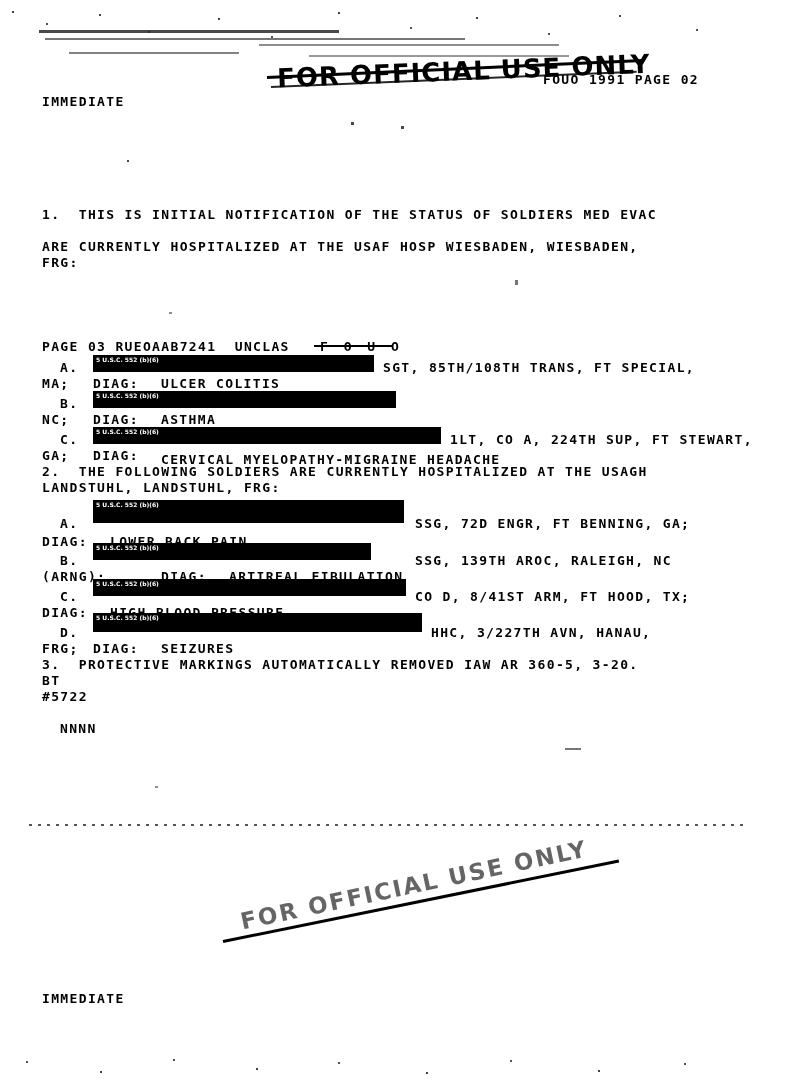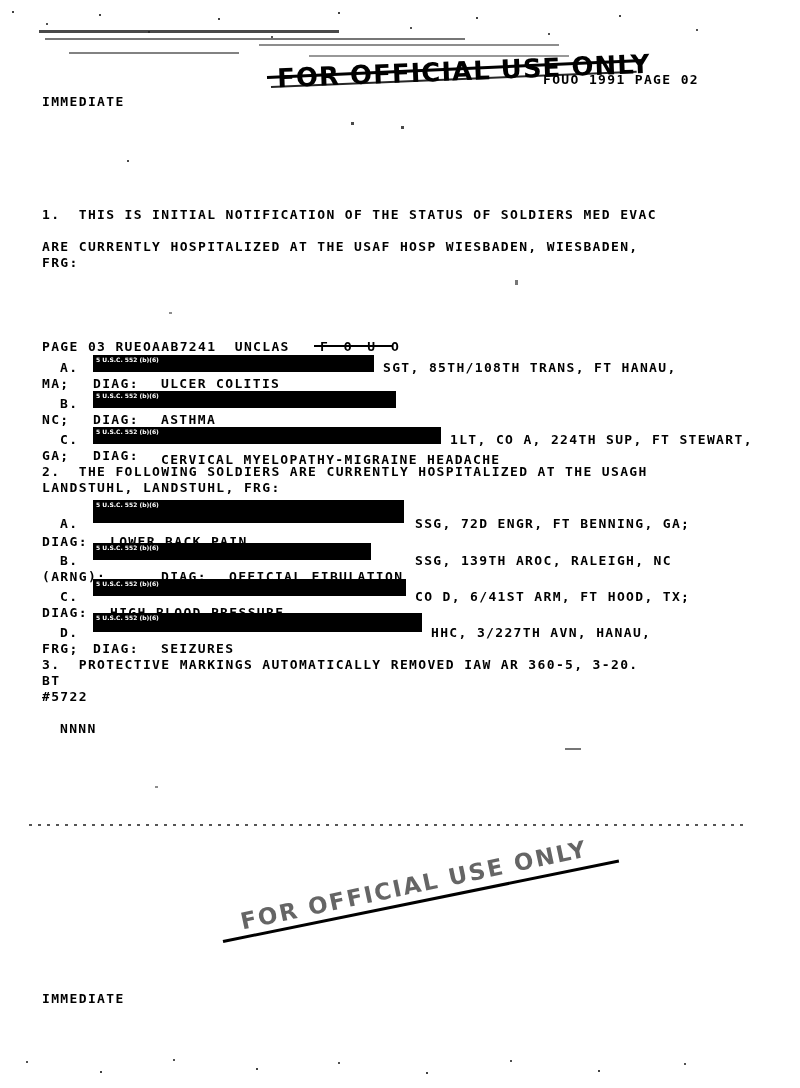--- a/index.html
+++ b/index.html
@@ -167,21 +167,21 @@
   <div class="smudge" style="left:160px; top:312px; width:3px; height:2px; opacity:.5;"></div>
 
   <div class="tx" style="left:33px; top:339px;">PAGE 03 RUEOAAB7241  UNCLAS</div>
   <div class="fouo-inline" style="left:311px; top:339px;">F O U O</div>
   <div class="small-strike" style="left:305px; top:345px; width:78px;"></div>
 
   <div class="tx" style="left:51px; top:360px;">A.</div>
   <div class="redact" style="left:84px; top:355px; width:281px; height:17px;">
     <span class="tag">5 U.S.C. 552 (b)(6)</span>
   </div>
-  <div class="tx" style="left:374px; top:360px;">SGT, 85TH/108TH TRANS, FT HANAU,</div>
+  <div class="tx" style="left:374px; top:360px;">SGT, 85TH/108TH TRANS, FT SPECIAL,</div>
   <div class="tx" style="left:33px; top:376px;">MA;</div>
   <div class="tx" style="left:84px; top:376px;">DIAG:</div>
   <div class="tx" style="left:152px; top:376px;">ULCER COLITIS</div>
 
   <div class="tx" style="left:51px; top:396px;">B.</div>
   <div class="redact" style="left:84px; top:391px; width:303px; height:17px;">
     <span class="tag">5 U.S.C. 552 (b)(6)</span>
   </div>
   <div class="tx" style="left:33px; top:412px;">NC;</div>
   <div class="tx" style="left:84px; top:412px;">DIAG:</div>
@@ -208,27 +208,27 @@
   <div class="tx" style="left:33px; top:534px;">DIAG:</div>
   <div class="tx" style="left:101px; top:534px;">LOWER BACK PAIN</div>
 
   <div class="tx" style="left:51px; top:553px;">B.</div>
   <div class="redact" style="left:84px; top:543px; width:278px; height:17px;">
     <span class="tag">5 U.S.C. 552 (b)(6)</span>
   </div>
   <div class="tx" style="left:406px; top:553px;">SSG, 139TH AROC, RALEIGH, NC</div>
   <div class="tx" style="left:33px; top:569px;">(ARNG);</div>
   <div class="tx" style="left:152px; top:569px;">DIAG:</div>
-  <div class="tx" style="left:220px; top:569px;">OFFICIAL FIBULATION</div>
+  <div class="tx" style="left:220px; top:569px;">ARTIREAL FIBULATION</div>
 
   <div class="tx" style="left:51px; top:589px;">C.</div>
   <div class="redact" style="left:84px; top:579px; width:313px; height:17px;">
     <span class="tag">5 U.S.C. 552 (b)(6)</span>
   </div>
-  <div class="tx" style="left:406px; top:589px;">CO D, 6/41ST ARM, FT HOOD, TX;</div>
+  <div class="tx" style="left:406px; top:589px;">CO D, 8/41ST ARM, FT HOOD, TX;</div>
   <div class="tx" style="left:33px; top:605px;">DIAG:</div>
   <div class="tx" style="left:101px; top:605px;">HIGH BLOOD PRESSURE</div>
 
   <div class="tx" style="left:51px; top:625px;">D.</div>
   <div class="redact" style="left:84px; top:613px; width:329px; height:19px;">
     <span class="tag">5 U.S.C. 552 (b)(6)</span>
   </div>
   <div class="tx" style="left:422px; top:625px;">HHC, 3/227TH AVN, HANAU,</div>
   <div class="tx" style="left:33px; top:641px;">FRG;</div>
   <div class="tx" style="left:84px; top:641px;">DIAG:</div>

